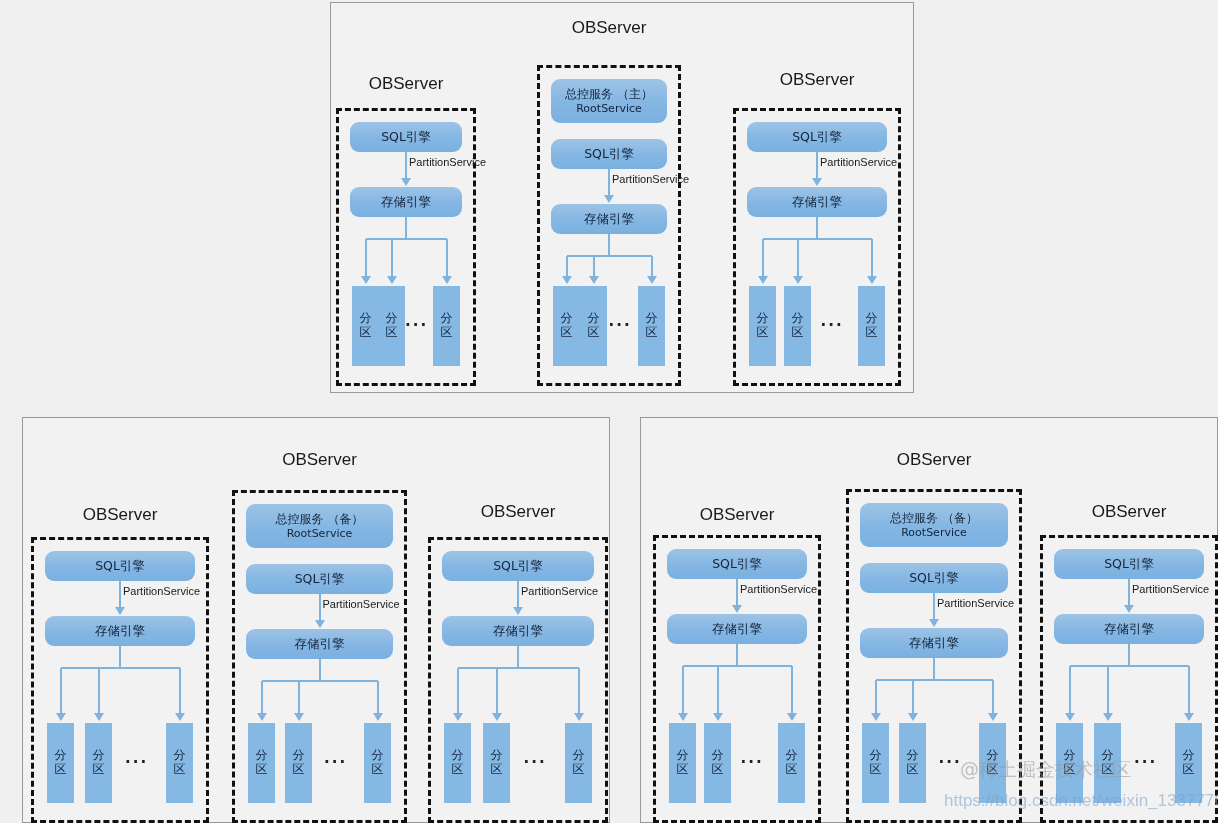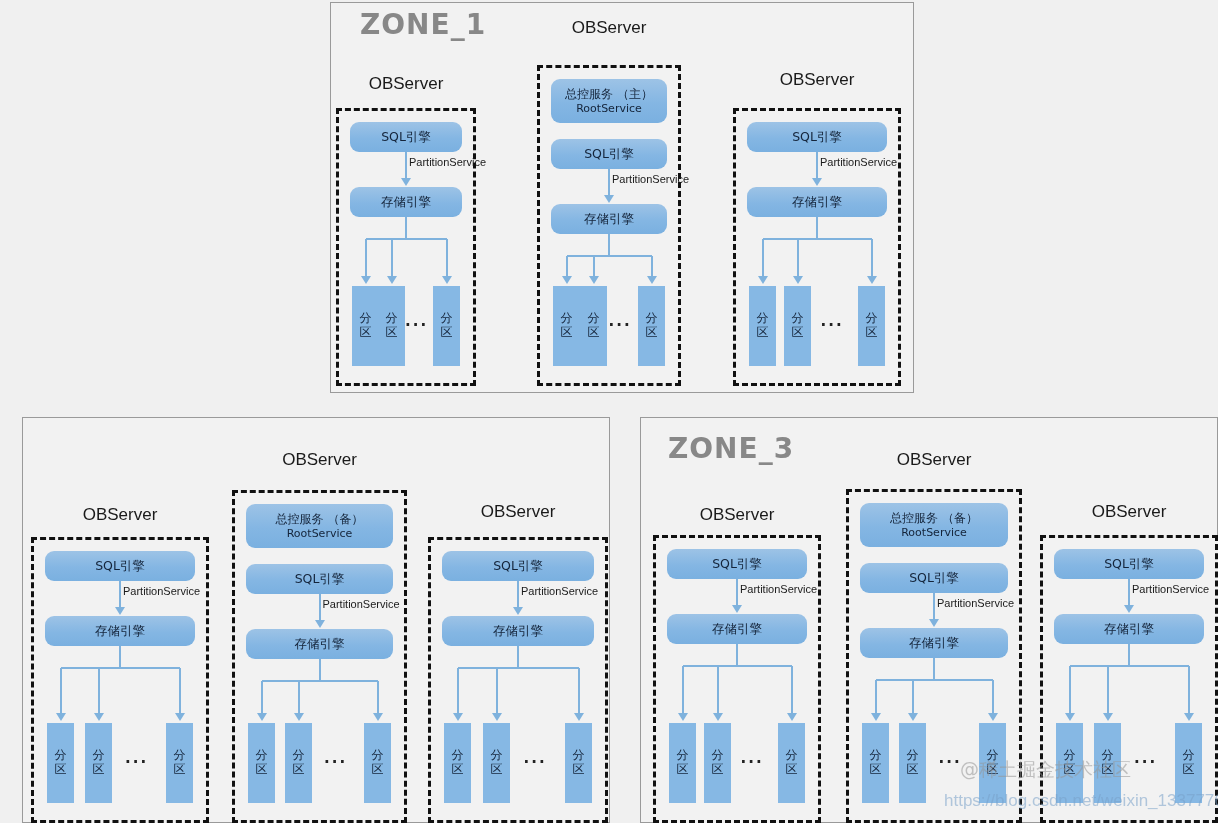--- a/index.html
+++ b/index.html
@@ -119,21 +119,20 @@
     color:rgba(120,160,200,.55);
     white-space:nowrap;
     font-family:"Liberation Sans","DejaVu Sans",sans-serif;
   }
 </style>
 </head>
 <body>
 
 <div class="canvas">
     <div class="zone" style="left: 330px; top: 2px; width: 584px; height: 391px;"></div>
-    <div class="zone-title" style="left: 360px; top: 8px;">ZONE_1</div>
     <div class="obs-label" style="left: 336px; top: 74px; width: 140px;">OBServer</div>
     <div class="obs" style="left: 336px; top: 108px; width: 140px; height: 278px;"></div>
     <div class="blue-box one-line" style="left: 350px; top: 122px; width: 112px; height: 30px;">SQL引擎</div>
     <div class="vline" style="left: 405px; top: 152px; height: 27px;"></div>
     <div class="arrow-down" style="left: 401px; top: 178px;"></div>
     <div class="ps-label" style="left: 409px; top: 156px;">PartitionService</div>
     <div class="blue-box one-line" style="left: 350px; top: 187px; width: 112px; height: 30px;">存储引擎</div>
     <div class="vline" style="left: 405px; top: 217px; height: 22px;"></div>
     <div class="hline" style="left: 365.5px; top: 238px; width: 81px;"></div>
     <div class="vline" style="left: 364.5px; top: 239px; height: 38px;"></div>
@@ -298,21 +297,20 @@
       <div>区</div>
     </div>
     <div class="vline" style="left: 577.5px; top: 668px; height: 46px;"></div>
     <div class="arrow-down" style="left: 573.5px; top: 713px;"></div>
     <div class="part" style="left: 565px; top: 723px; width: 27px; height: 80px;">
       <div>分</div>
       <div>区</div>
     </div>
     <div class="ellipsis" style="left: 523.5px; top: 753px;">···</div>
     <div class="zone" style="left: 640px; top: 417px; width: 578px; height: 406px;"></div>
-    <div class="zone-title" style="left: 668px; top: 432px;">ZONE_3</div>
     <div class="obs-label" style="left: 653px; top: 505px; width: 168px;">OBServer</div>
     <div class="obs" style="left: 653px; top: 535px; width: 168px; height: 288px;"></div>
     <div class="blue-box one-line" style="left: 667px; top: 549px; width: 140px; height: 30px;">SQL引擎</div>
     <div class="vline" style="left: 736px; top: 579px; height: 27px;"></div>
     <div class="arrow-down" style="left: 732px; top: 605px;"></div>
     <div class="ps-label" style="left: 740px; top: 583px;">PartitionService</div>
     <div class="blue-box one-line" style="left: 667px; top: 614px; width: 140px; height: 30px;">存储引擎</div>
     <div class="vline" style="left: 736px; top: 644px; height: 22px;"></div>
     <div class="hline" style="left: 682.5px; top: 665px; width: 109px;"></div>
     <div class="vline" style="left: 681.5px; top: 666px; height: 48px;"></div>

